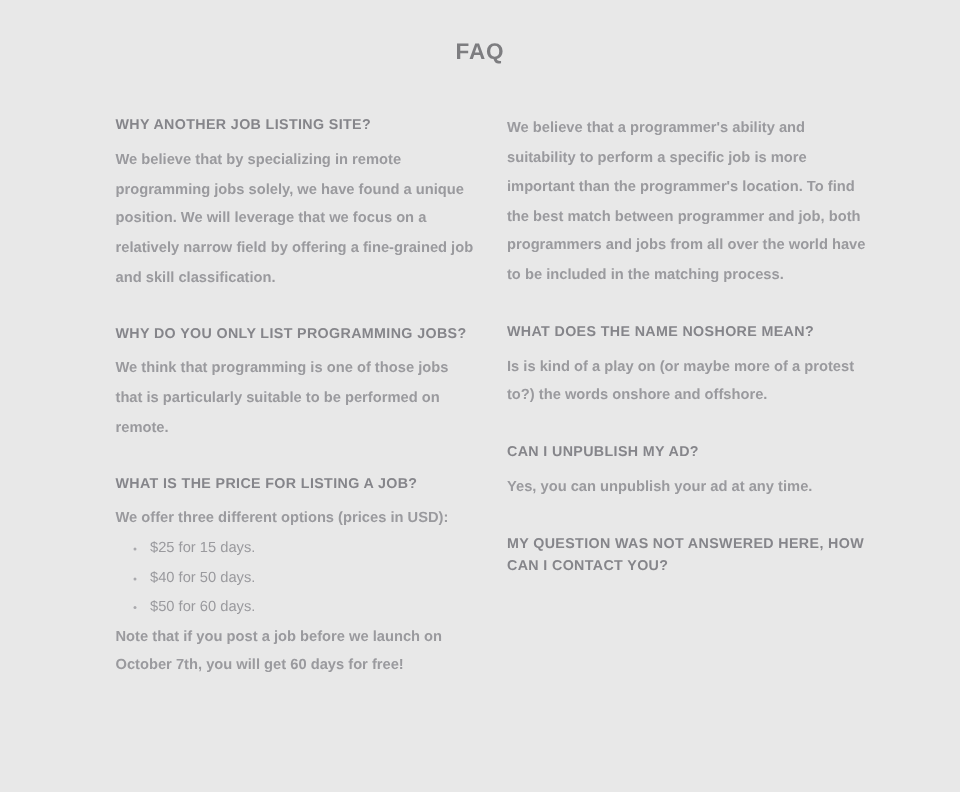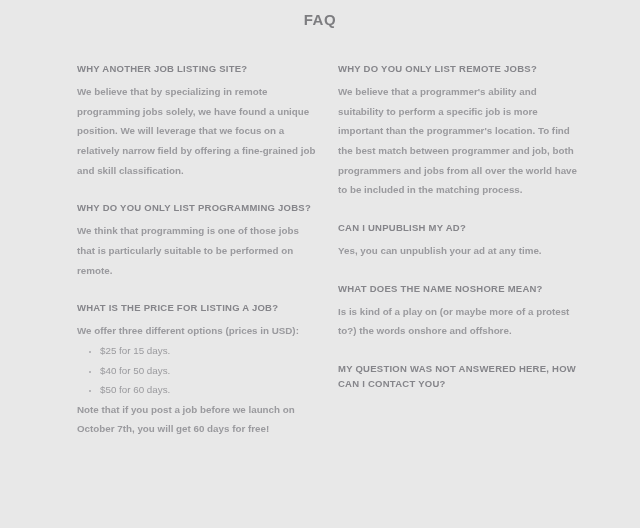--- a/index.html
+++ b/index.html
@@ -20,21 +20,21 @@
     height: 528px;
     box-sizing: border-box;
   }
   .page-title {
     text-align: center;
     font-size: 15px;
     font-weight: bold;
     color: #7d7d80;
     letter-spacing: 0.6px;
     padding-top: 12px;
-    margin: 0;
+    margin: 15px;
     line-height: 1;
   }
   .columns {
     display: flex;
     align-items: flex-start;
     padding: 0 61px 0 77px;
     box-sizing: border-box;
     margin-top: 34px;
   }
   .col {
@@ -121,32 +121,31 @@
           <li>$50 for 60 days.</li>
         </ul>
         <p class="a">Note that if you post a job before we launch on October 7th, you will get 60 days for free!</p>
       </div>
 
     </div>
 
     <div class="col col-right">
 
       <div class="faq-item">
-        <h2 class="q">WHY DO YOU ONLY LIST REMOTE JOBS?</h2>
         <p class="a">We believe that a programmer's ability and suitability to perform a specific job is more important than the programmer's location. To find the best match between programmer and job, both programmers and jobs from all over the world have to be included in the matching process.</p>
+      </div>
+
+      <div class="faq-item">
+        <h2 class="q">WHAT DOES THE NAME NOSHORE MEAN?</h2>
+        <p class="a">Is is kind of a play on (or maybe more of a protest to?) the words onshore and offshore.</p>
       </div>
 
       <div class="faq-item">
         <h2 class="q">CAN I UNPUBLISH MY AD?</h2>
         <p class="a">Yes, you can unpublish your ad at any time.</p>
-      </div>
-
-      <div class="faq-item">
-        <h2 class="q">WHAT DOES THE NAME NOSHORE MEAN?</h2>
-        <p class="a">Is is kind of a play on (or maybe more of a protest to?) the words onshore and offshore.</p>
       </div>
 
       <div class="faq-item">
         <h2 class="q">MY QUESTION WAS NOT ANSWERED HERE, HOW CAN I CONTACT YOU?</h2>
       </div>
 
     </div>
 
   </div>
 

